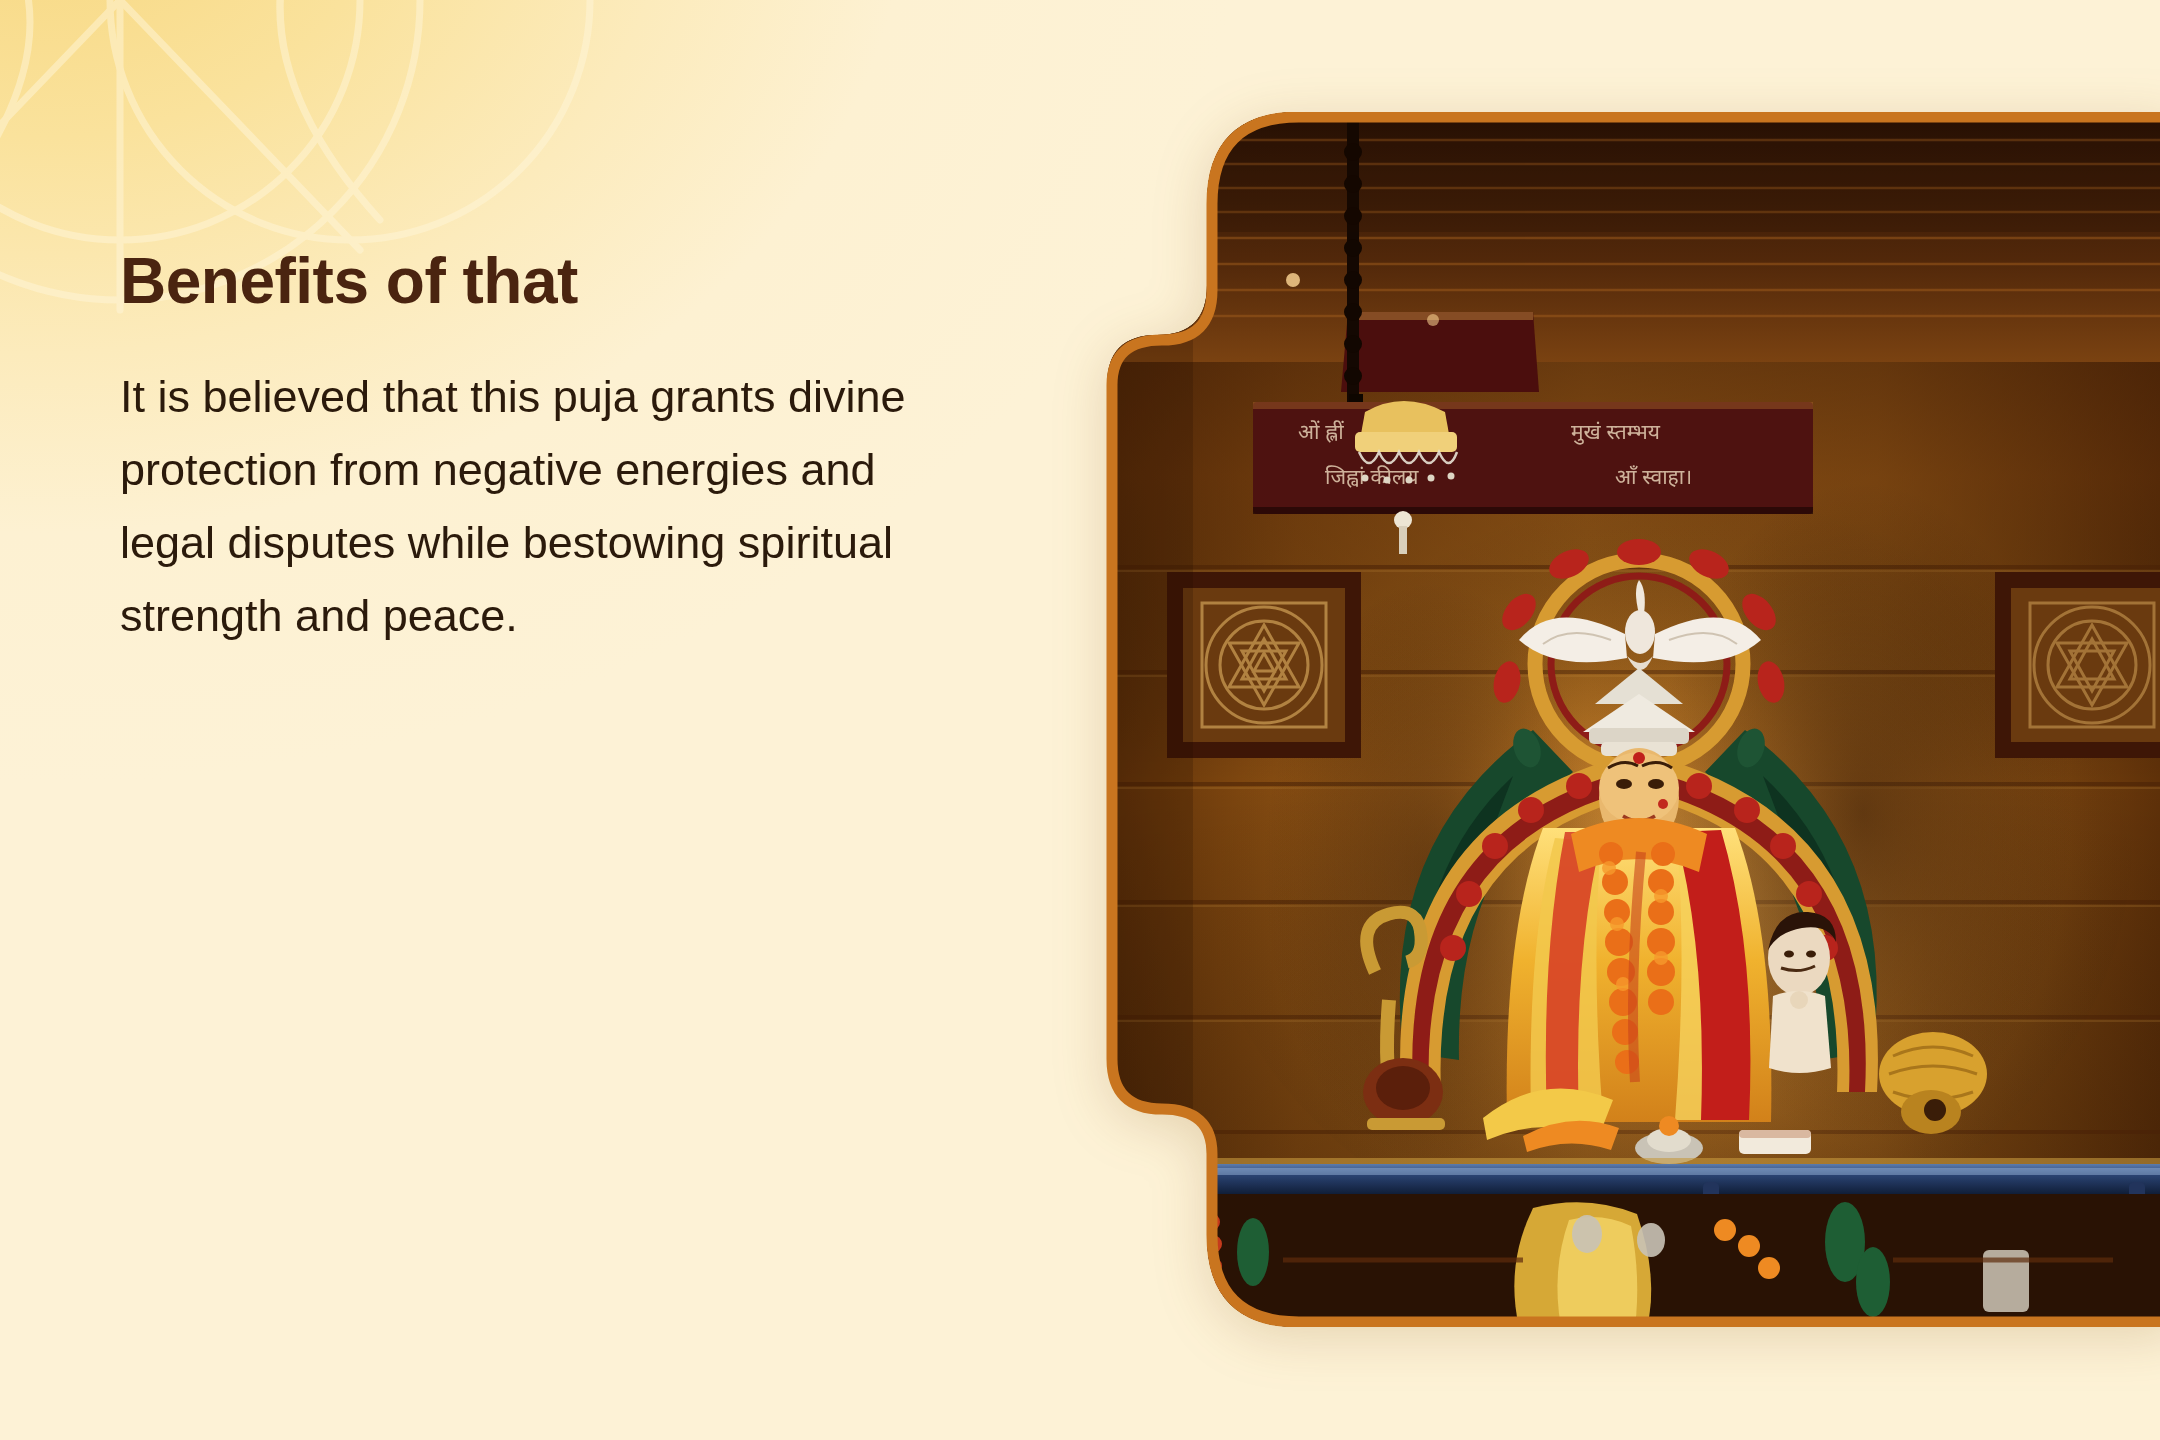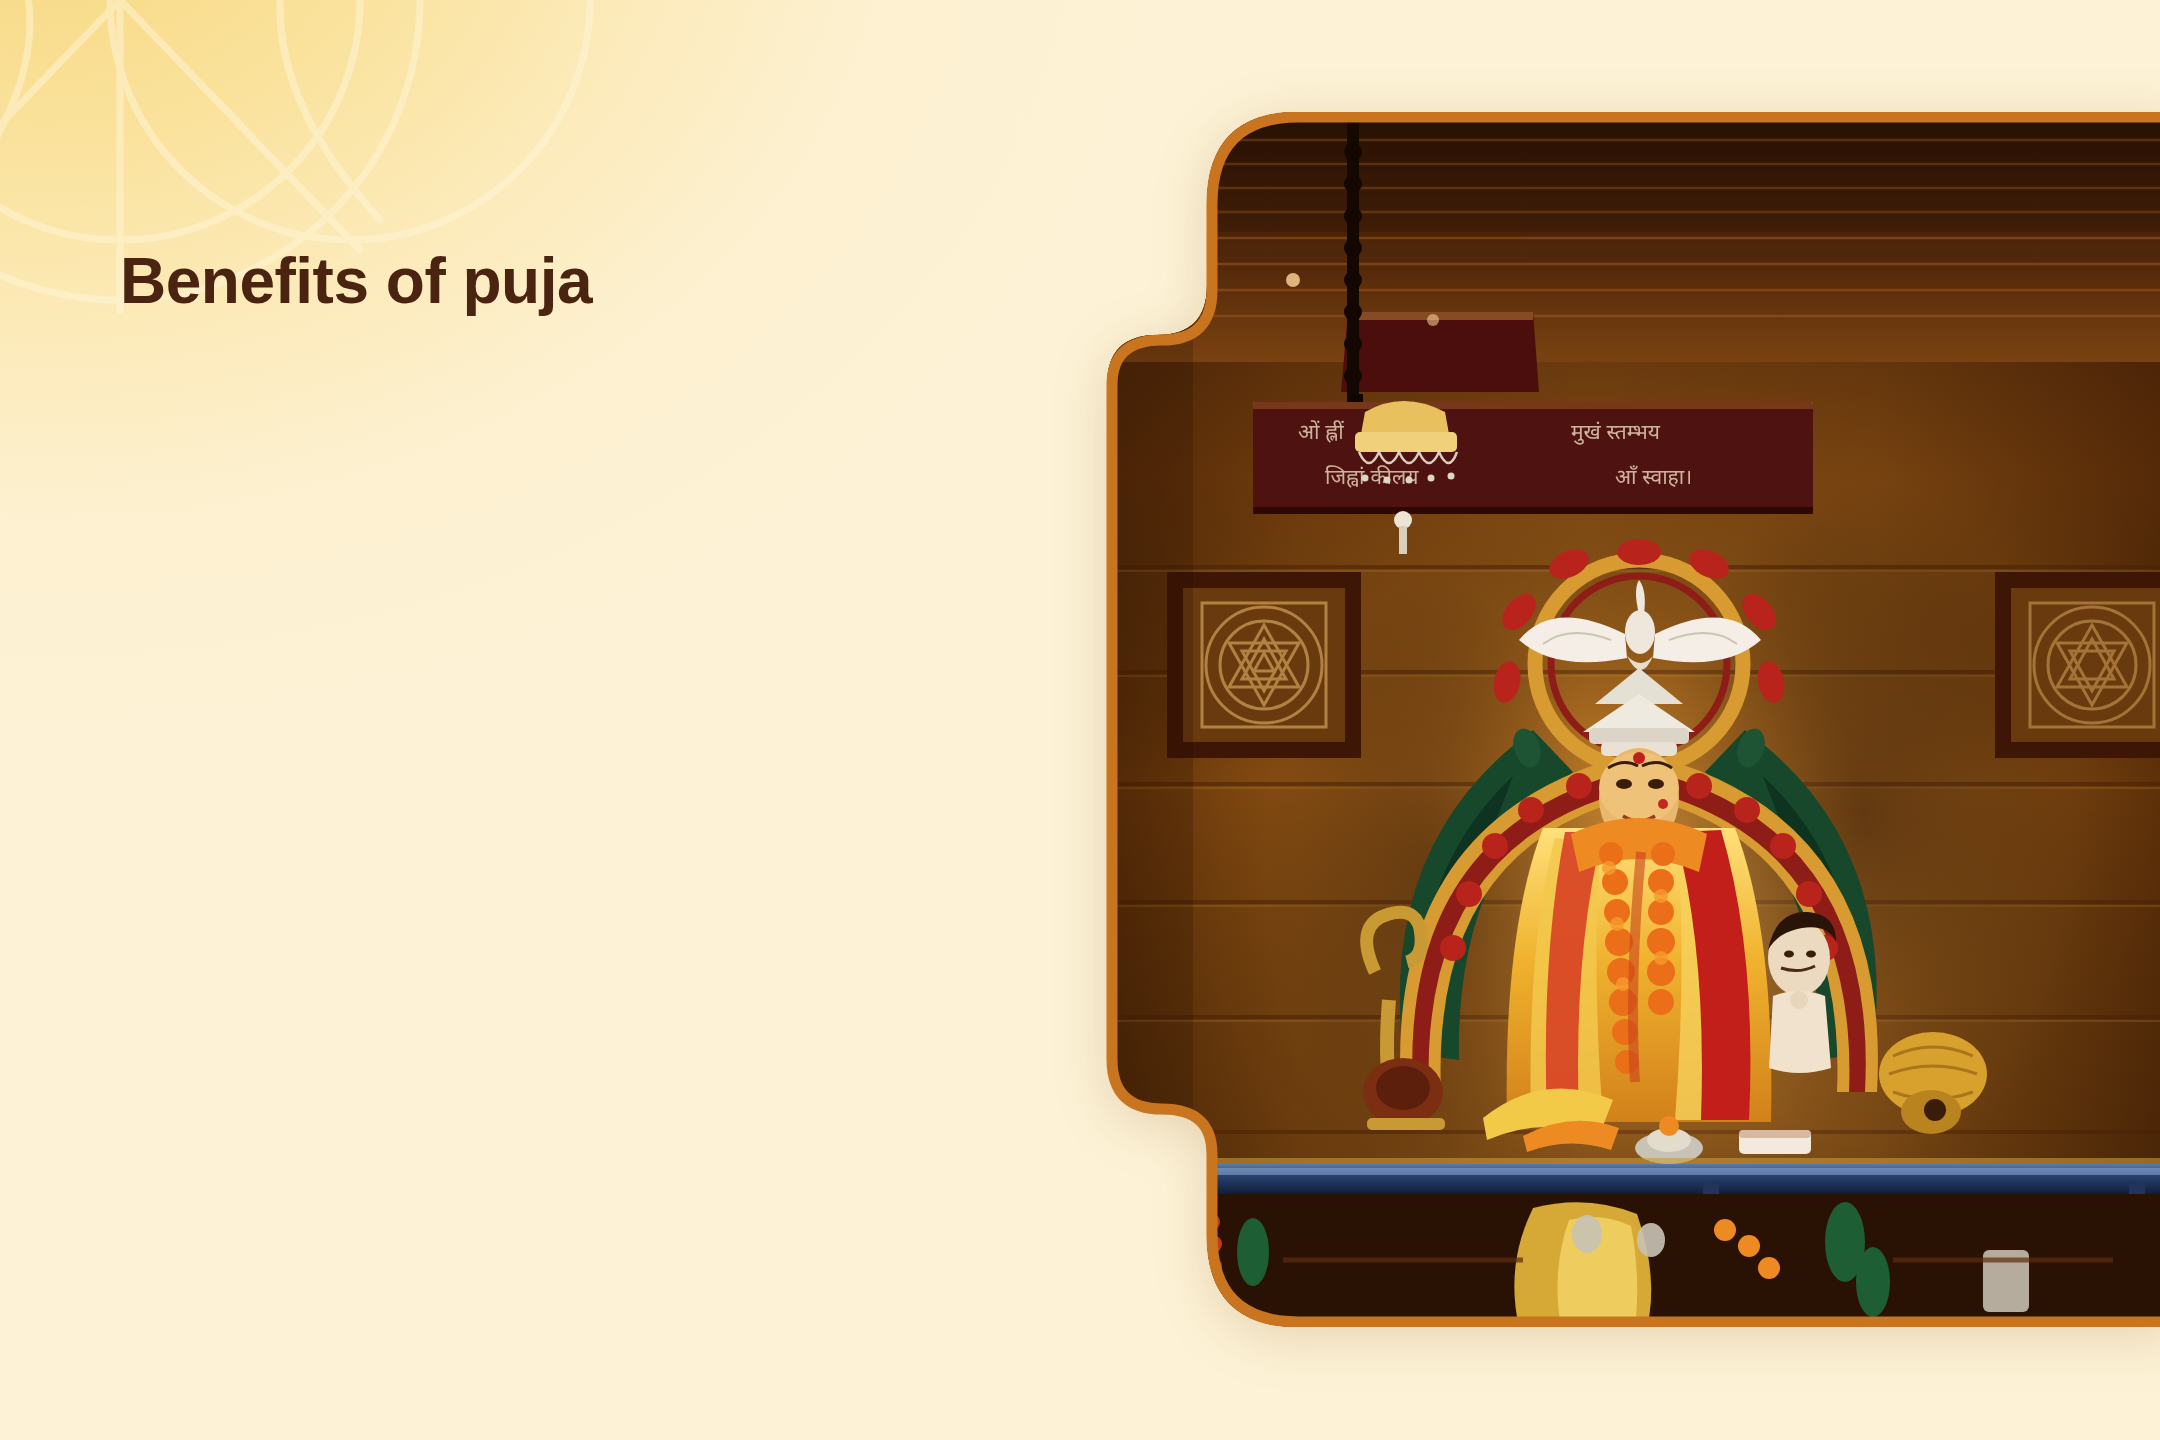--- a/index.html
+++ b/index.html
@@ -62,21 +62,22 @@
       <path d="M300 10 L300 560"></path>
       <path d="M300 250 L60 500"></path>
       <path d="M300 250 L540 500"></path>
       <path d="M120 120 Q300 250 120 470"></path>
       <path d="M560 60 Q360 250 560 470"></path>
     </g>
   </svg>
 </div>
 
 <div id="text-col">
-  <h1 id="page-title">Benefits of puja</h1>
+  <h1 id="page-title">Benefits of that</h1>
+  <p id="benefits-paragraph">It is believed that this puja grants divine protection from negative energies and legal disputes while bestowing spiritual strength and peace.</p>
 </div>
 
 <div id="image-card">
   <svg viewBox="0 0 1075 1215" xmlns="http://www.w3.org/2000/svg" preserveAspectRatio="none">
     <defs>
 
       <clipPath id="cardClip">
         <path d="M 196 0
                  L 1075 0
                  L 1075 1215

